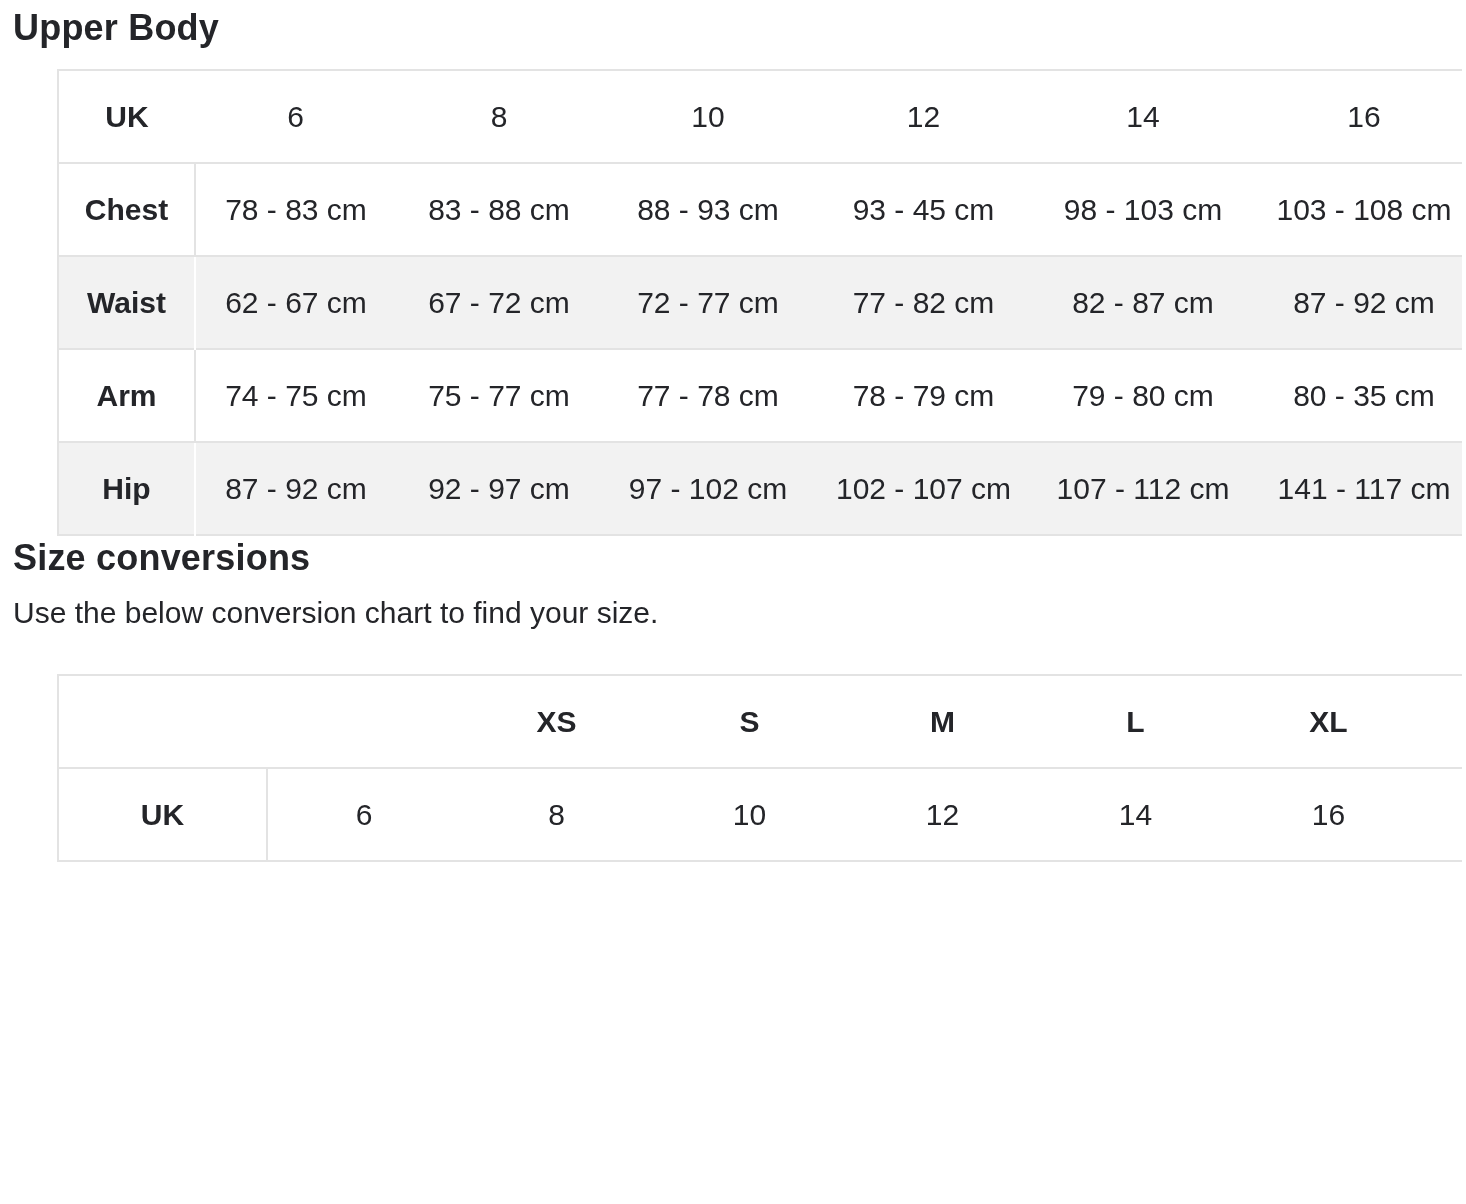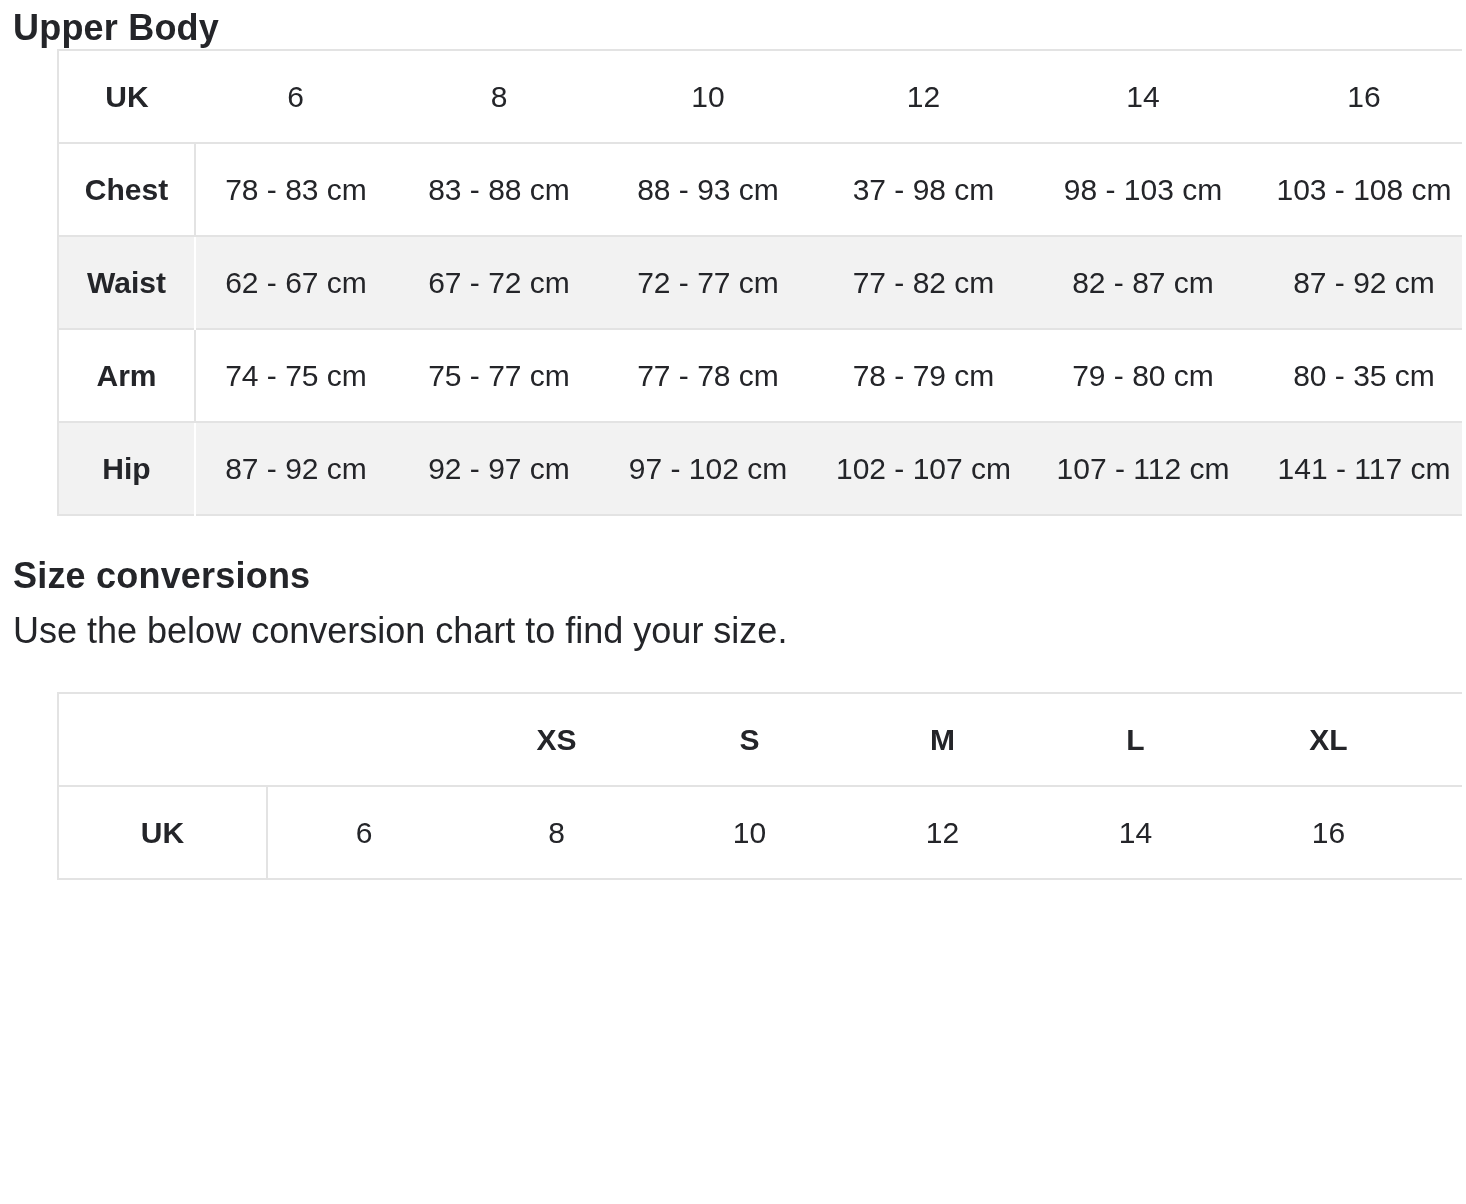--- a/index.html
+++ b/index.html
@@ -14,24 +14,24 @@
     width:1466px; height:1204px; overflow:hidden;
     background:var(--bg); color:var(--ink);
     font-family:"Liberation Sans", sans-serif;
   }
   .page{ padding:6px 0 0 13px; }
 
   h2.section-title{
     margin:0; font-size:36px; line-height:1.2; font-weight:700;
     letter-spacing:.2px; color:var(--ink);
   }
-  #upper-title{ }
-  #conv-title{ margin-top:38px; }
+  #upper-title{ margin-bottom:20px; }
+  #conv-title{ }
   .intro{
-    margin:14px 10px 41px 0; font-size:36px; line-height:40px;
+    margin:14px 10px 41px 0; font-size:30px; line-height:40px;
     font-weight:400; color:var(--ink);
   }
 
   .table-clip{ width:1449px; overflow:hidden;padding-left:44px; }
 
   table{
     border-collapse:collapse; table-layout:fixed;
     border-top:2px solid var(--line);
     border-left:2px solid var(--line);
     background:#fff;
@@ -86,21 +86,21 @@
             <th>16</th>
             <th>18</th>
           </tr>
         </thead>
         <tbody>
           <tr>
             <th class="row-label">Chest</th>
             <td>78 - 83 cm</td>
             <td>83 - 88 cm</td>
             <td>88 - 93 cm</td>
-            <td>37 - 98 cm</td>
+            <td>93 - 45 cm</td>
             <td>98 - 103 cm</td>
             <td>103 - 108 cm</td>
             <td>108 - 113 cm</td>
           </tr>
           <tr>
             <th class="row-label">Waist</th>
             <td>62 - 67 cm</td>
             <td>67 - 72 cm</td>
             <td>72 - 77 cm</td>
             <td>77 - 82 cm</td>

